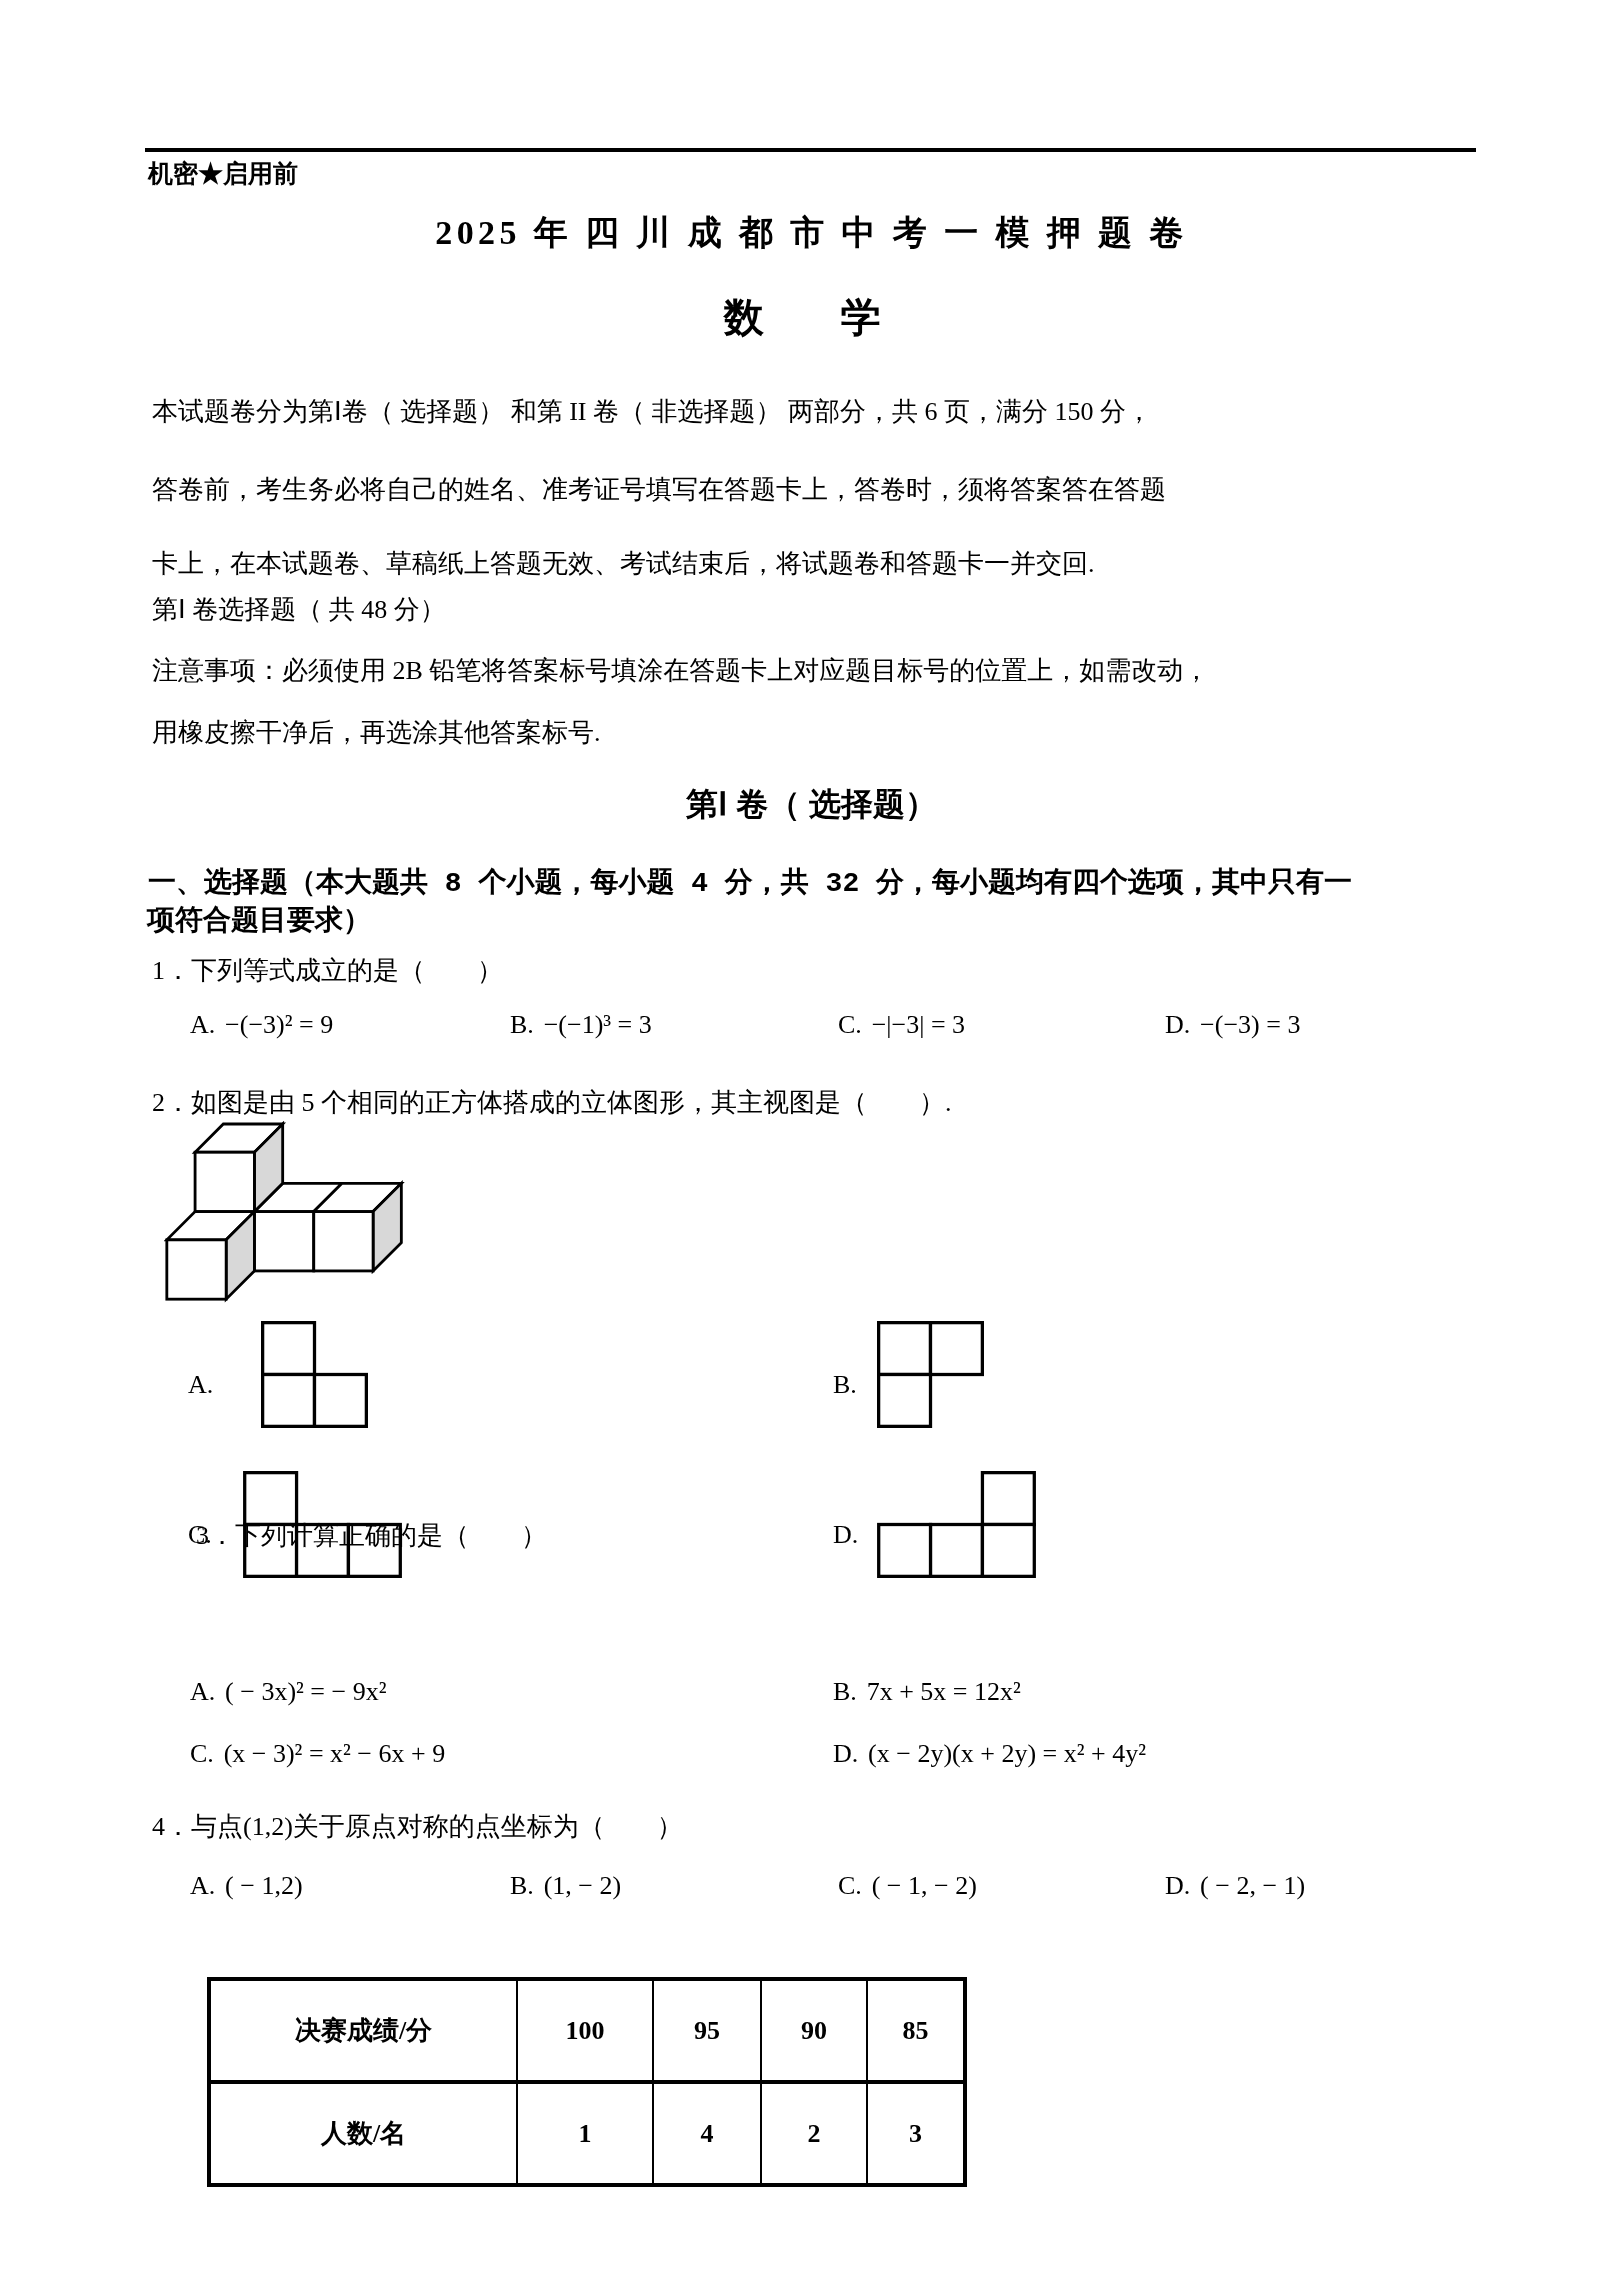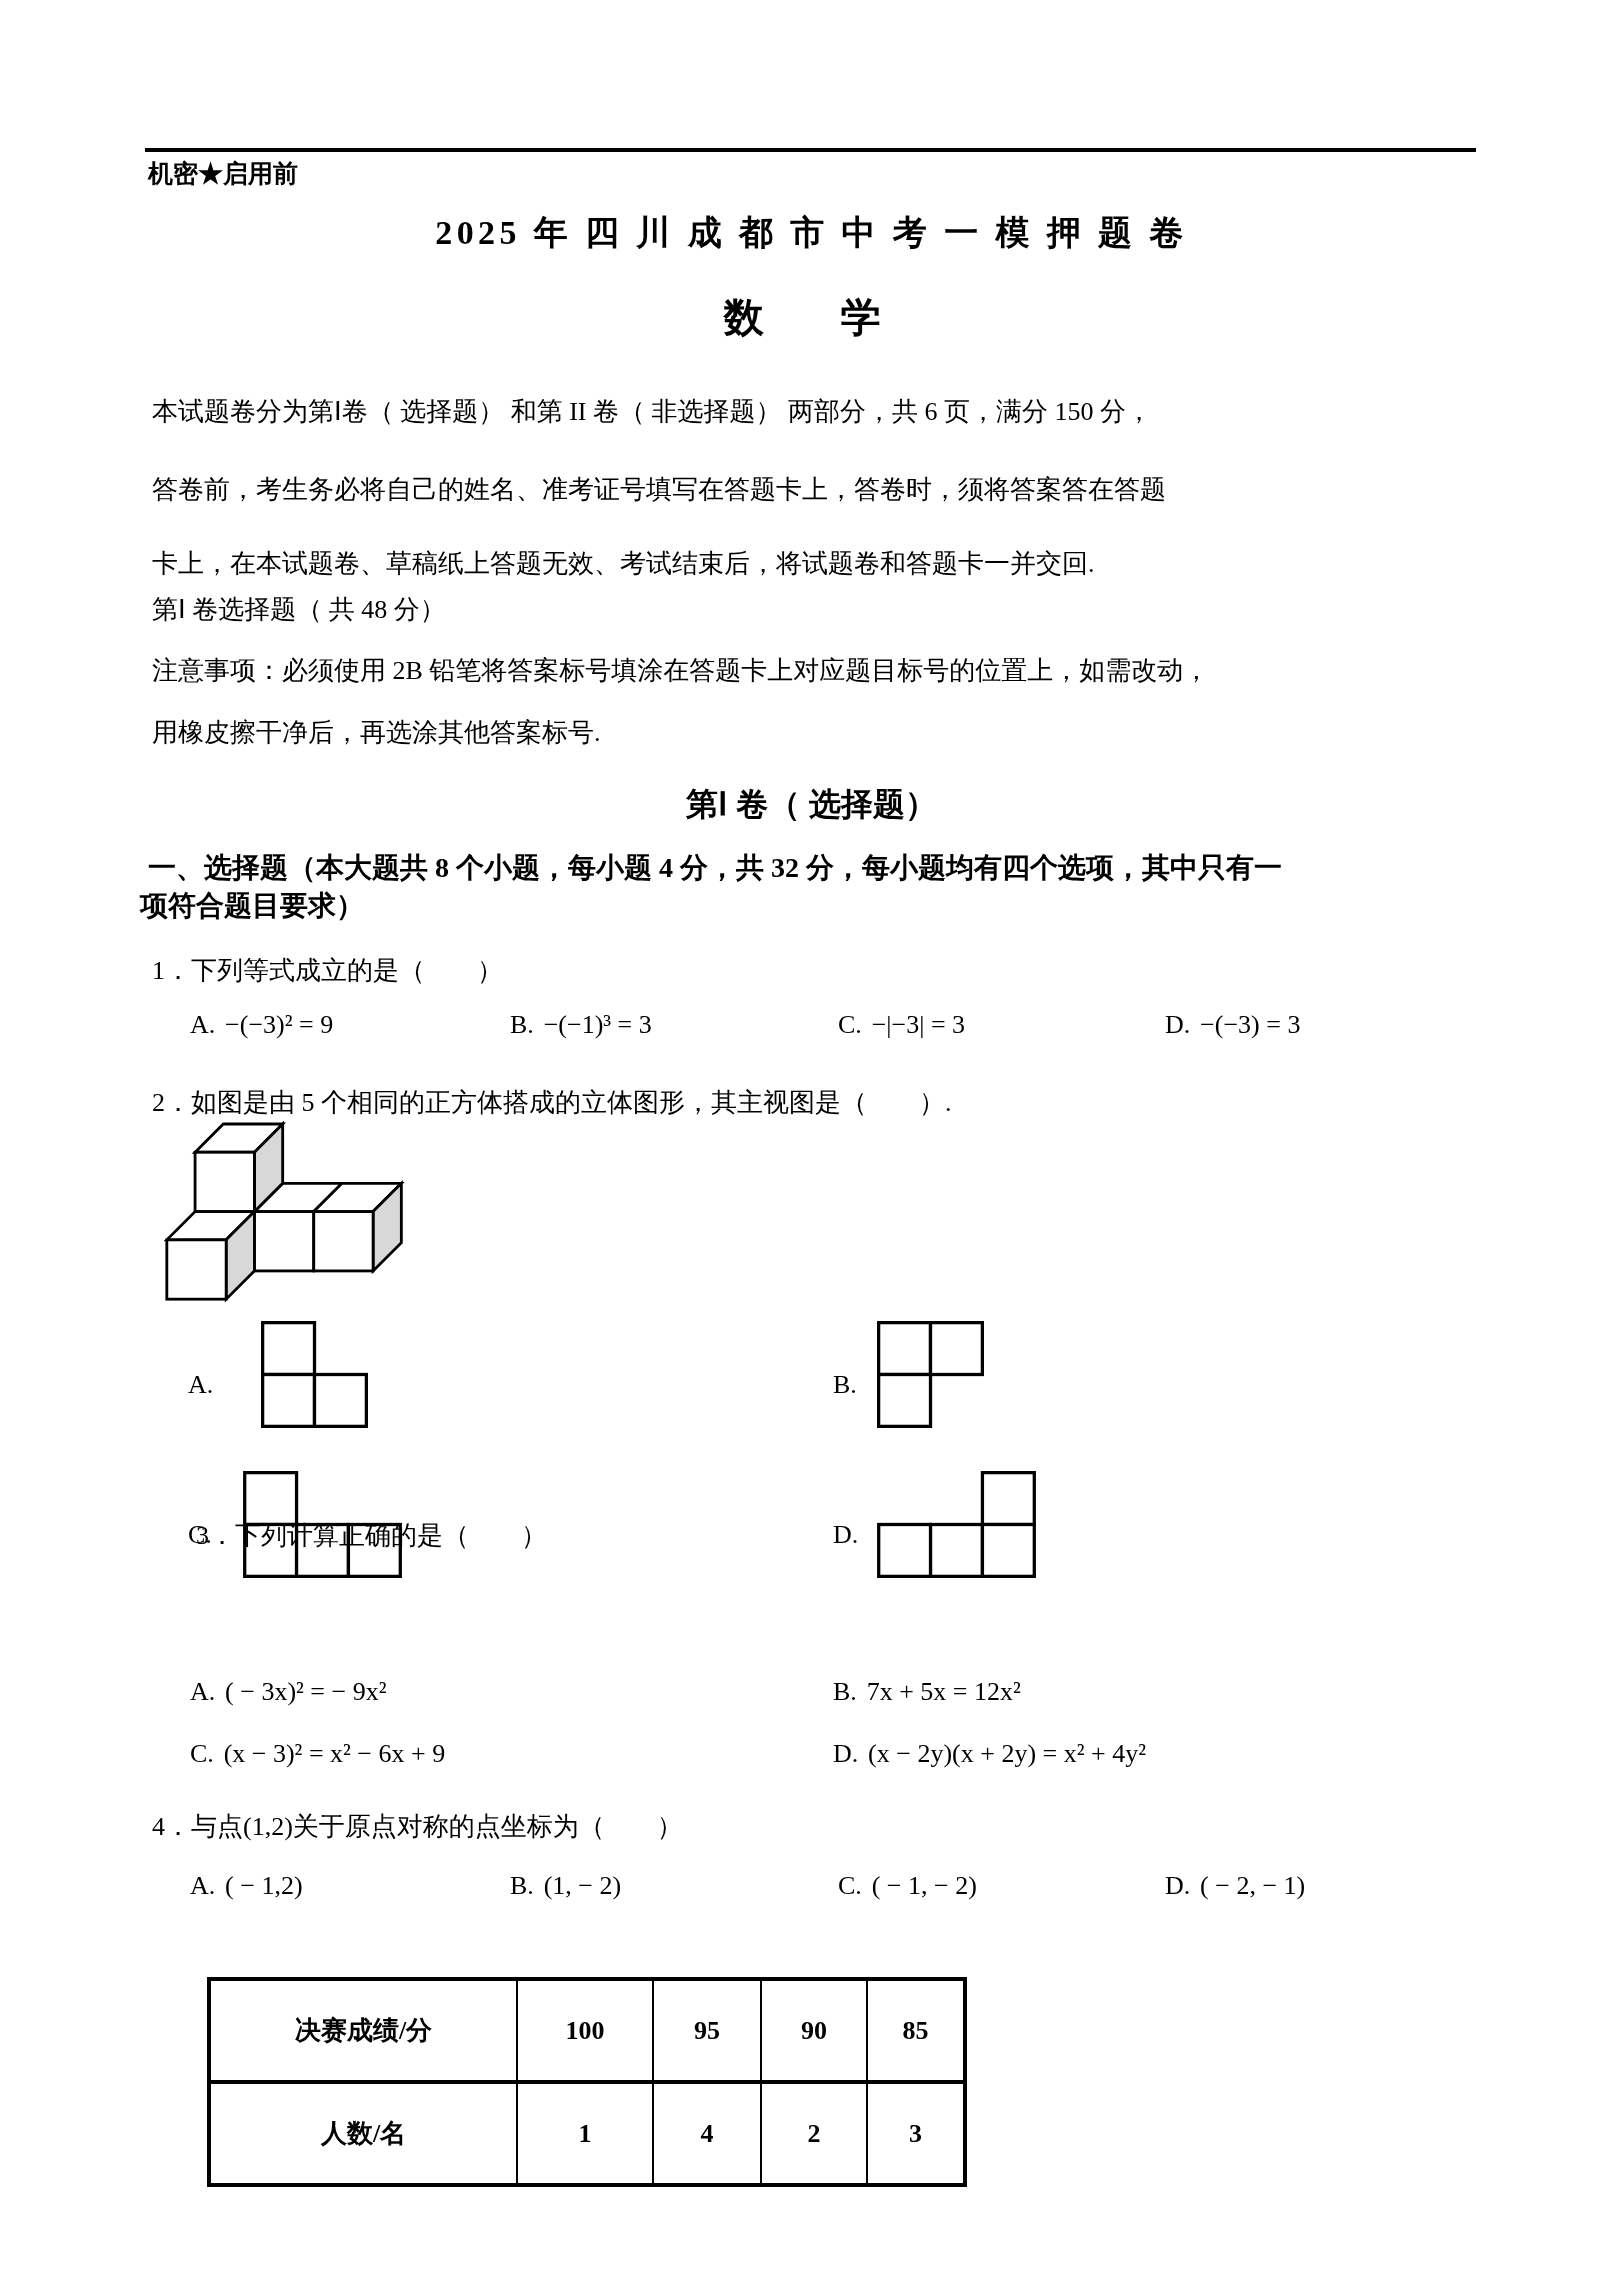--- a/index.html
+++ b/index.html
@@ -11,21 +11,21 @@
     color:#000;
     overflow:hidden;
   }
   .abs{position:absolute;white-space:nowrap;}
   .rule{position:absolute;left:145px;top:148px;width:1331px;height:4.4px;background:#000;}
   .security{left:148px;top:157px;font-size:25px;font-weight:bold;font-family:"Liberation Sans",sans-serif;}
   .title{left:0;top:210px;width:1623px;text-align:center;font-size:34px;font-weight:bold;letter-spacing:4.4px;}
   .subject{left:0;top:290px;width:1623px;text-align:center;font-size:40px;font-weight:bold;letter-spacing:18.5px;}
   .body-line{font-size:26px;}
   .heading1{left:0;top:783px;width:1623px;text-align:center;font-size:32px;font-weight:bold;font-family:"Liberation Sans",sans-serif;}
-  .desc{font-size:28px;font-weight:bold;font-family:Liberation Serif, serif;}
+  .desc{font-size:28px;font-weight:bold;font-family:Liberation Mono, monospace;margin-top:14px;}
   .qtext{font-size:26px;}
   .opt{font-size:26px;}
   .opt .lbl{margin-right:9.8px;}
   .figlabel{font-size:26px;}
   svg{display:block;}
   table.score{
     position:absolute;left:207px;top:1977px;
     border-collapse:collapse;table-layout:fixed;
     font-size:26px;
   }
@@ -50,21 +50,21 @@
 
   <div class="abs body-line" style="left:152px;top:394px;">本试题卷分为第Ⅰ卷（ 选择题）  和第 II 卷（  非选择题）  两部分，共 6  页，满分 150  分，</div>
   <div class="abs body-line" style="left:152px;top:472px;">答卷前，考生务必将自己的姓名、准考证号填写在答题卡上，答卷时，须将答案答在答题</div>
   <div class="abs body-line" style="left:152px;top:546px;">卡上，在本试题卷、草稿纸上答题无效、考试结束后，将试题卷和答题卡一并交回.</div>
   <div class="abs body-line" style="left:152px;top:592px;">第Ⅰ 卷选择题（  共 48  分）</div>
   <div class="abs body-line" style="left:152px;top:653px;">注意事项：必须使用 2B  铅笔将答案标号填涂在答题卡上对应题目标号的位置上，如需改动，</div>
   <div class="abs heading1">第Ⅰ 卷（ 选择题）</div>
 
   <div class="abs body-line" style="left:152px;top:715px;">用橡皮擦干净后，再选涂其他答案标号.</div>
   <div class="abs desc" style="left:148px;top:849px;">一、选择题（本大题共 8 个小题，每小题 4 分，共 32 分，每小题均有四个选项，其中只有一</div>
-  <div class="abs desc" style="left:140px;top:887px;text-align:right;">项符合题目要求）</div>
+  <div class="abs desc" style="left:147px;top:887px;text-align:right;">项符合题目要求）</div>
 
   <div class="abs qtext" style="left:152px;top:953px;">1．下列等式成立的是（　　）</div>
   <div class="abs opt" style="left:190px;top:1010px;"><span class="lbl">A.</span><span>−(−3)² = 9</span></div>
   <div class="abs opt" style="left:510px;top:1010px;"><span class="lbl">B.</span><span>−(−1)³ = 3</span></div>
   <div class="abs opt" style="left:838px;top:1010px;"><span class="lbl">C.</span><span>−|−3| = 3</span></div>
   <div class="abs opt" style="left:1165px;top:1010px;"><span class="lbl">D.</span><span>−(−3) = 3</span></div>
 
   <div class="abs qtext" style="left:152px;top:1085px;">2．如图是由 5 个相同的正方体搭成的立体图形，其主视图是（　　）.</div>
 
   <div class="abs" style="left:164px;top:1121px;">

